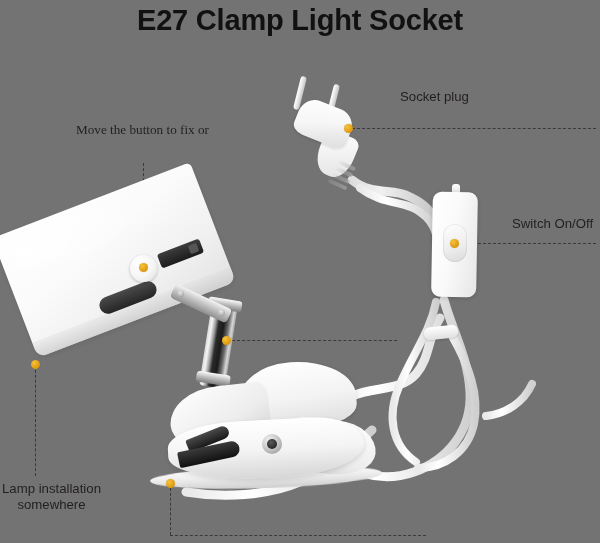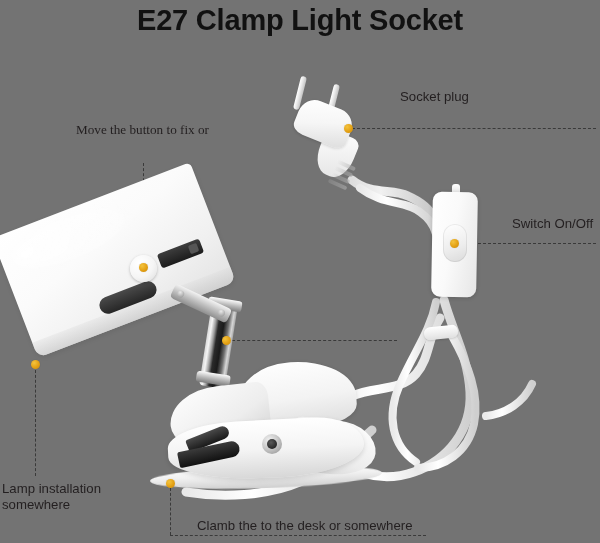--- a/index.html
+++ b/index.html
@@ -491,27 +491,24 @@
 
   <div class="callout" style="left:512px; top:216px;">
     <div>Switch On/Off</div>
   </div>
   <div class="dash-h" style="left:458px; top:243px; width:138px;"></div>
   <div class="dot" style="left:450px; top:239px;"></div>
 
   <div class="dash-h" style="left:232px; top:340px; width:165px;"></div>
   <div class="dot" style="left:222px; top:336px;"></div>
 
-  <div class="callout" style="left:2px; top:481px;">
+  <div class="callout" style="left:2px; top:481px;text-align:center;">
     <div>Lamp installation</div>
     <div>somewhere</div>
   </div>
   <div class="dash-v" style="left:35px; top:370px; height:106px;"></div>
   <div class="dot" style="left:31px; top:360px;"></div>
 
-  <div class="callout" style="left:197px; top:518px;">
-    <div>Clamb the to the desk or somewhere</div>
-  </div>
   <div class="dash-v" style="left:170px; top:488px; height:47px;"></div>
   <div class="dash-h" style="left:170px; top:535px; width:256px;"></div>
   <div class="dot" style="left:166px; top:479px;"></div>
 
 </div>
 
 </body></html>

